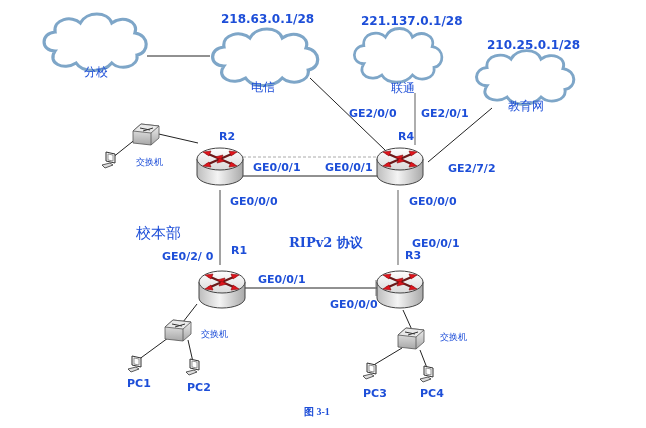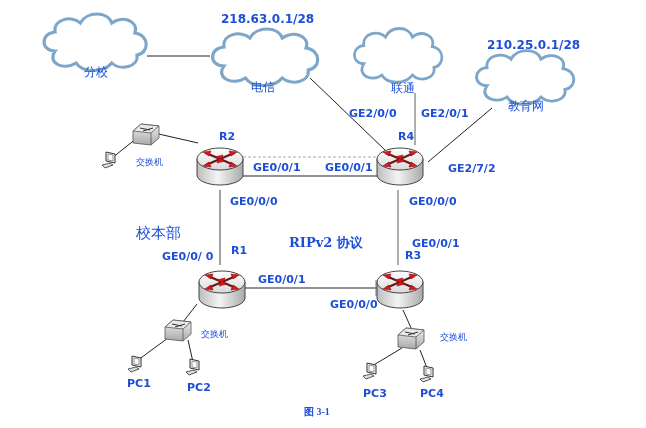--- a/index.html
+++ b/index.html
@@ -109,37 +109,38 @@
     <use href="#pc" transform="translate(135,365)"></use>
     <use href="#pc" transform="translate(193,368)"></use>
     <use href="#pc" transform="translate(370,372)"></use>
     <use href="#pc" transform="translate(427,375)"></use>
   </svg>
 
   <span class="lbl cloud-text" style="left:84px;top:39px">分校</span>
   <span class="lbl cloud-text" style="left:251px;top:54px">电信</span>
   <span class="lbl ip" style="left:221px;top:13px">218.63.0.1/28</span>
   <span class="lbl cloud-text" style="left:391px;top:55px">联通</span>
+  <span class="lbl ip" style="left:361px;top:15px">221.137.0.1/28</span>
   <span class="lbl cloud-text" style="left:508px;top:73px">教育网</span>
   <span class="lbl ip" style="left:487px;top:39px">210.25.0.1/28</span>
 
   <span class="lbl" style="left:219px;top:131px">R2</span>
   <span class="lbl" style="left:398px;top:131px">R4</span>
   <span class="lbl" style="left:231px;top:245px">R1</span>
   <span class="lbl" style="left:405px;top:250px">R3</span>
 
   <span class="lbl" style="left:349px;top:108px">GE2/0/0</span>
   <span class="lbl" style="left:421px;top:108px">GE2/0/1</span>
   <span class="lbl" style="left:448px;top:163px">GE2/7/2</span>
   <span class="lbl" style="left:253px;top:162px">GE0/0/1</span>
   <span class="lbl" style="left:325px;top:162px">GE0/0/1</span>
   <span class="lbl" style="left:230px;top:196px">GE0/0/0</span>
   <span class="lbl" style="left:409px;top:196px">GE0/0/0</span>
   <span class="lbl" style="left:412px;top:238px">GE0/0/1</span>
-  <span class="lbl" style="left:162px;top:251px">GE0/0/ 0</span>
+  <span class="lbl" style="left:162px;top:251px">GE0/2/ 0</span>
   <span class="lbl" style="left:258px;top:274px">GE0/0/1</span>
   <span class="lbl" style="left:330px;top:299px">GE0/0/0</span>
 
   <span class="lbl sw-text" style="left:136px;top:158px">交换机</span>
   <span class="lbl sw-text" style="left:201px;top:330px">交换机</span>
   <span class="lbl sw-text" style="left:440px;top:333px">交换机</span>
 
   <span class="lbl pc" style="left:127px;top:378px">PC1</span>
   <span class="lbl pc" style="left:187px;top:382px">PC2</span>
   <span class="lbl pc" style="left:363px;top:388px">PC3</span>

